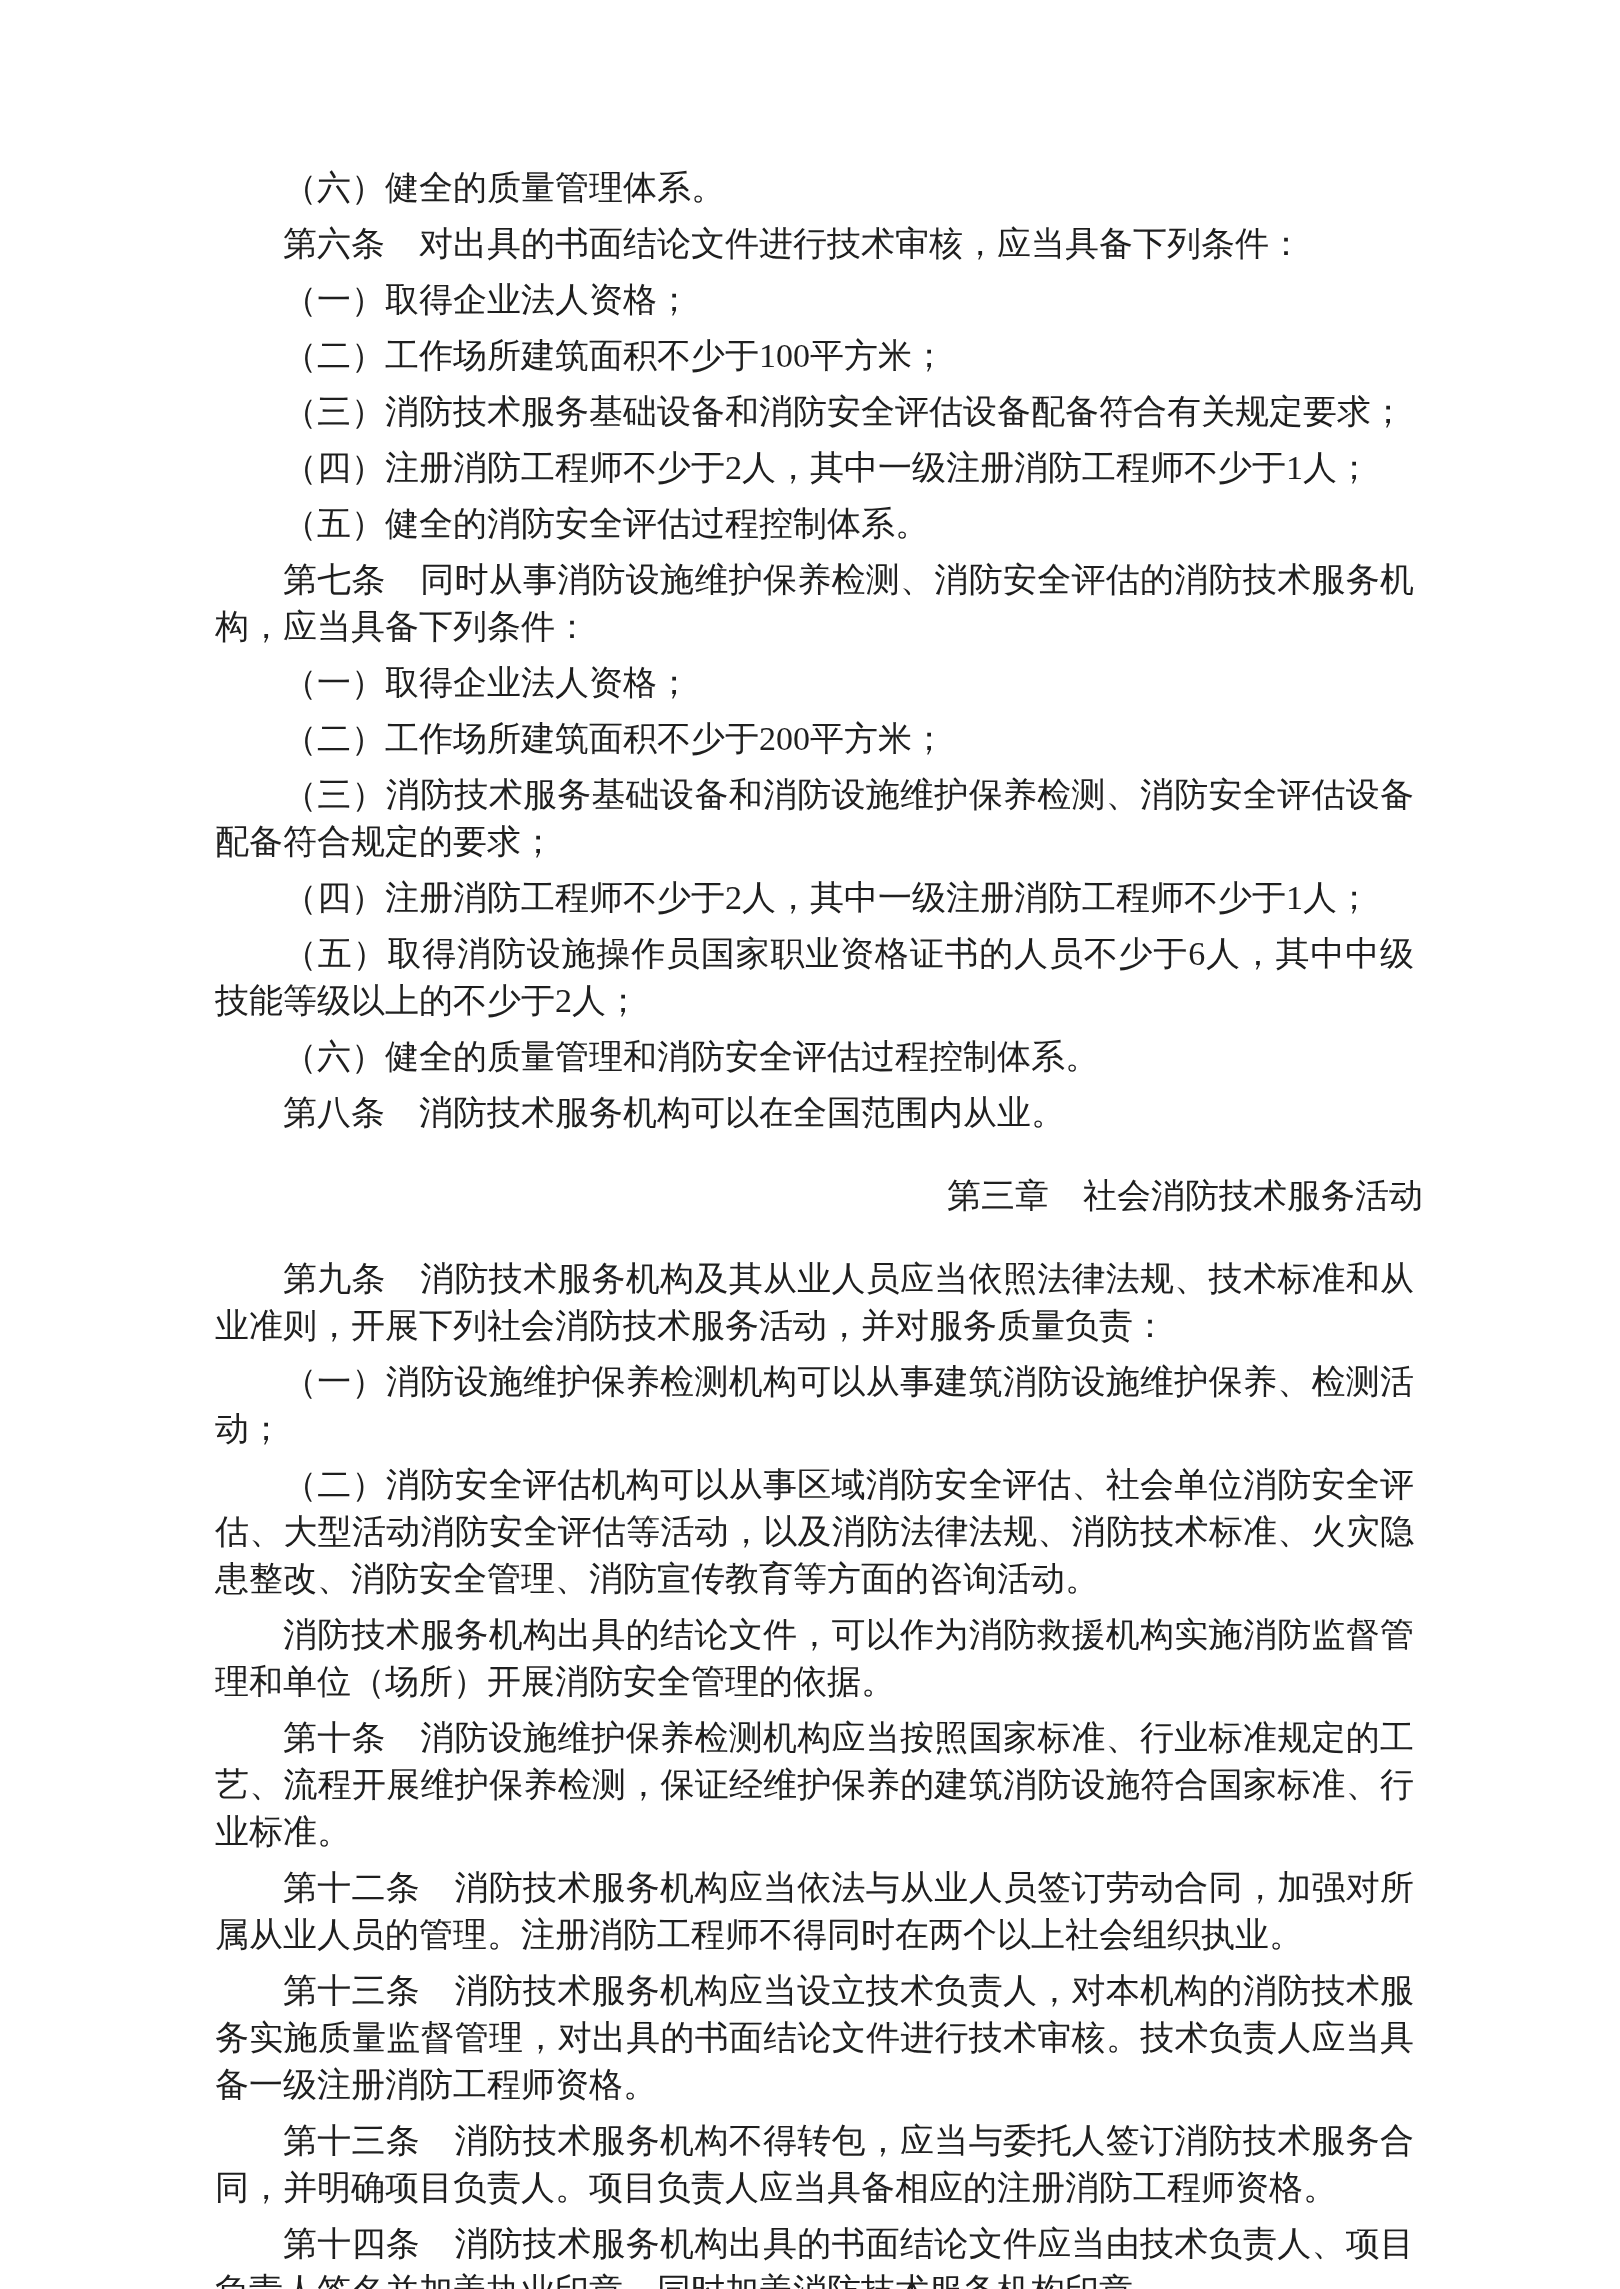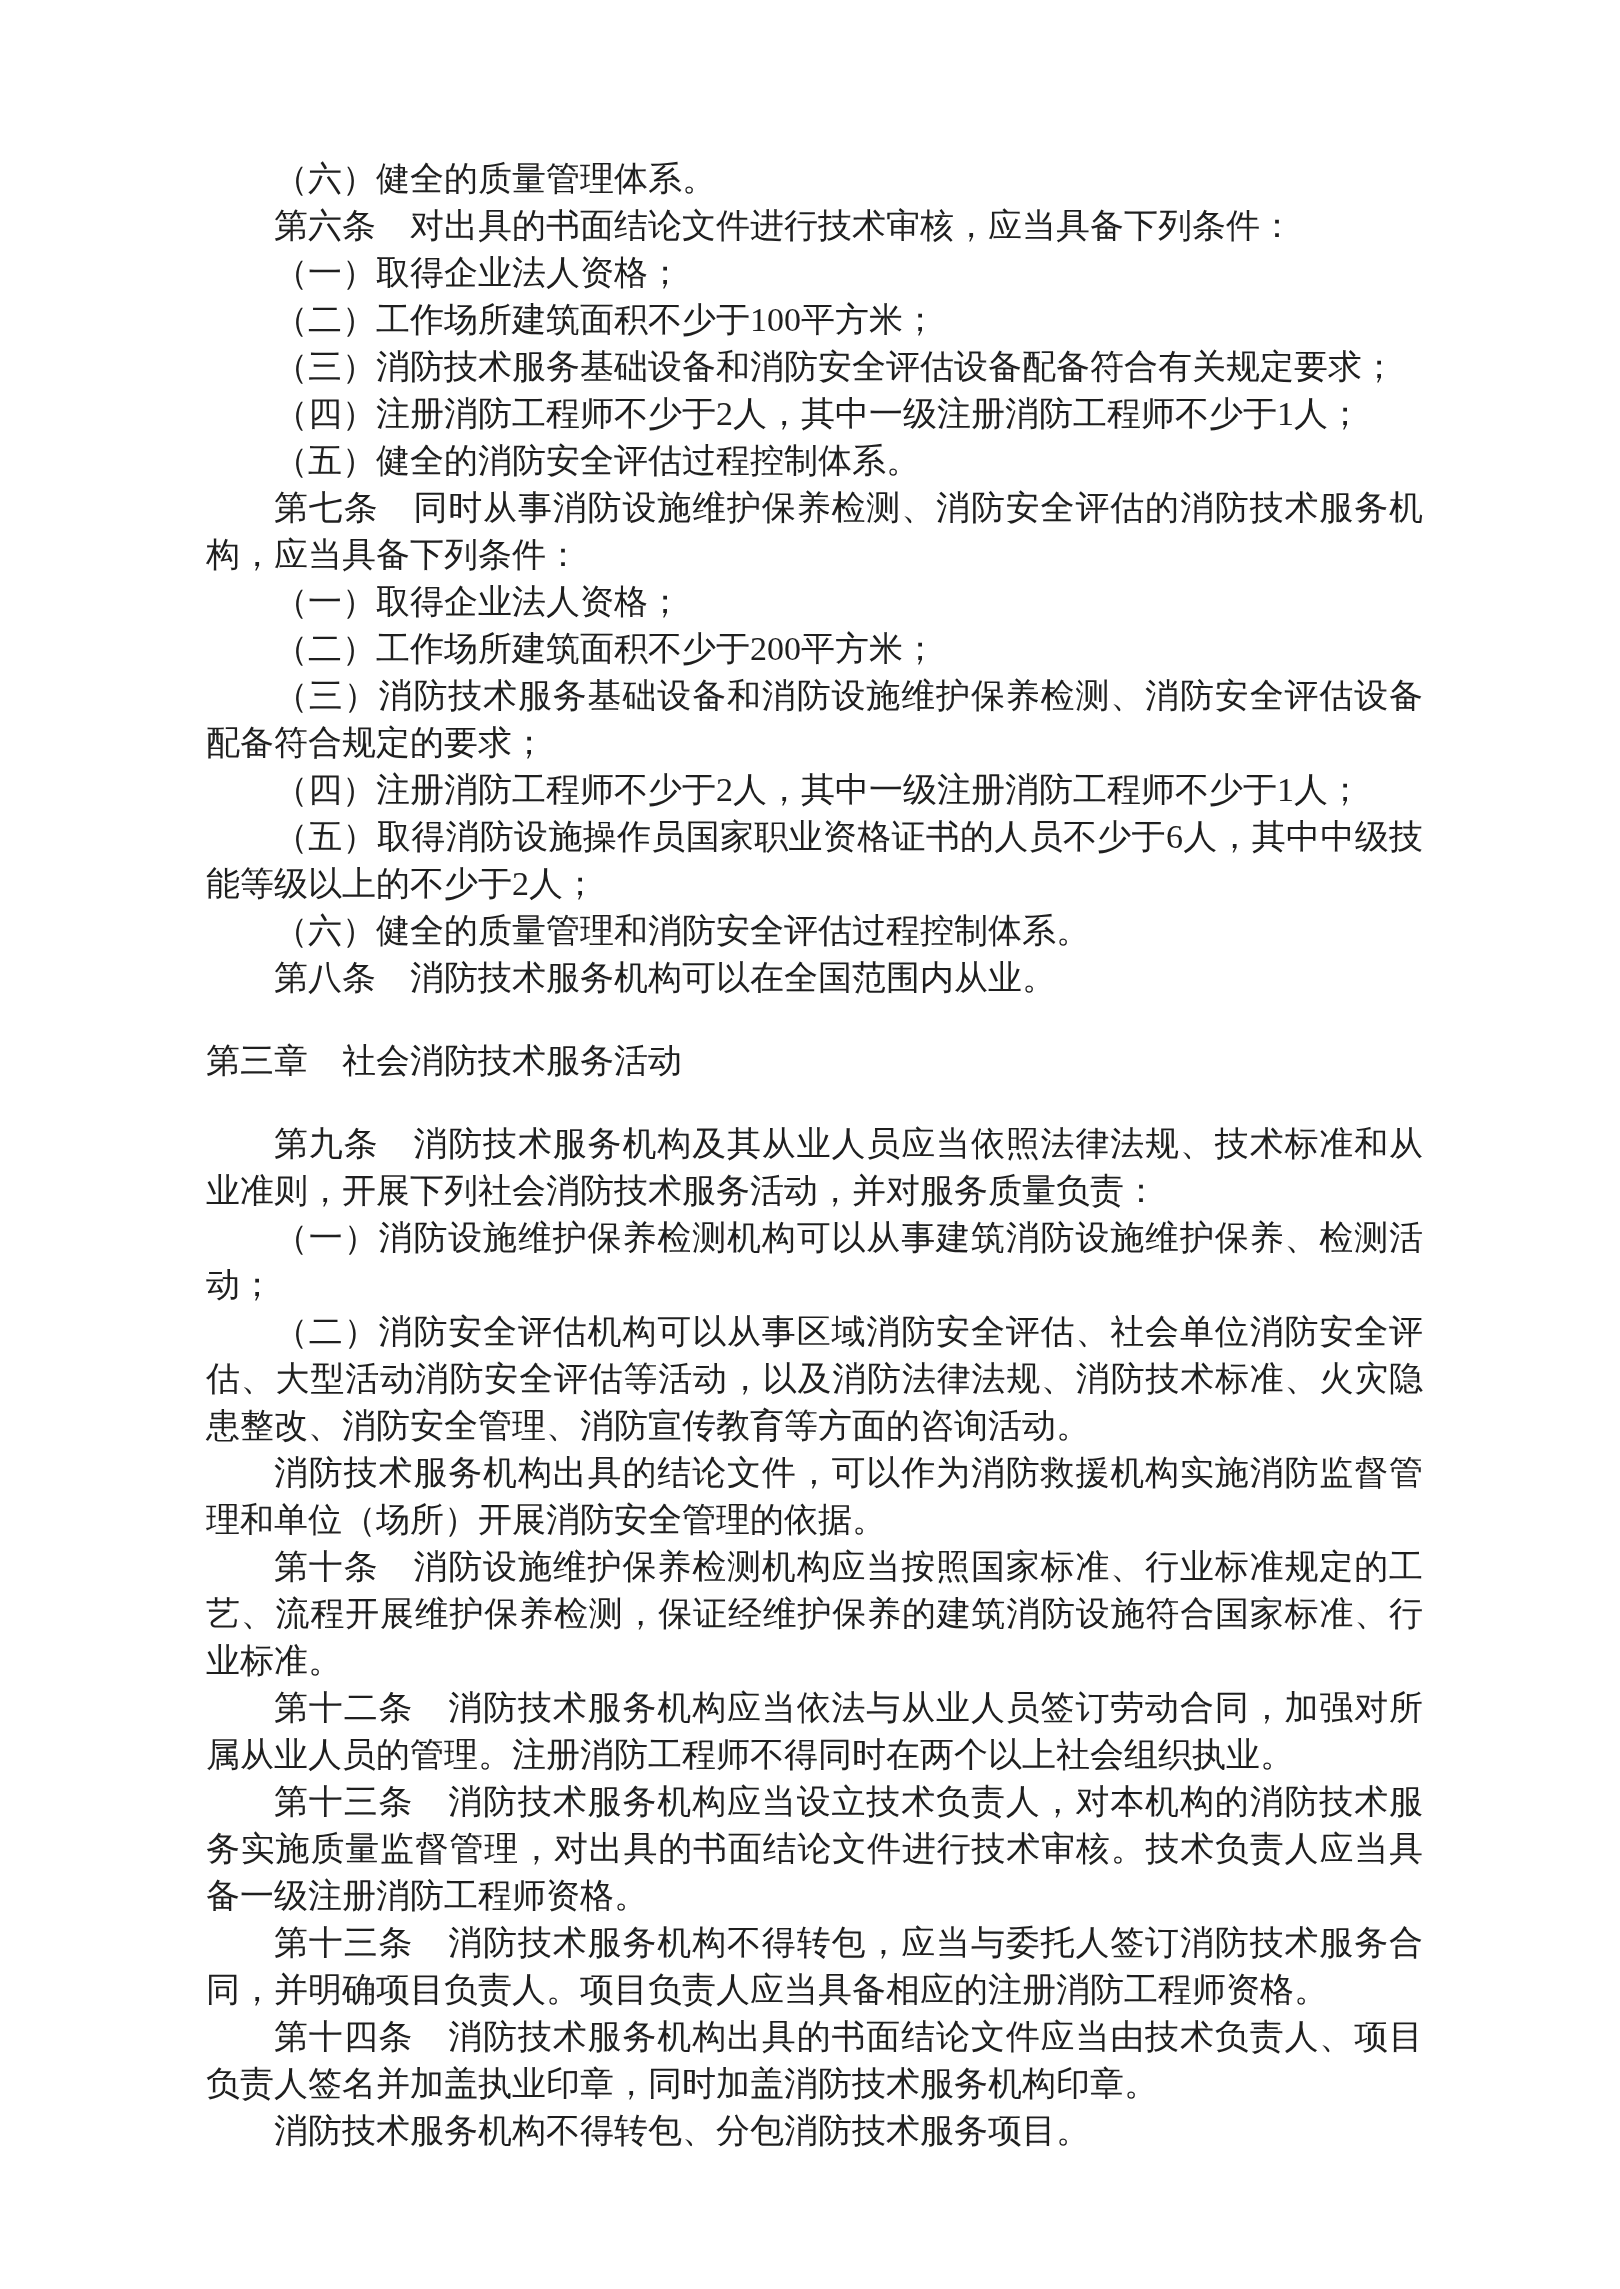--- a/index.html
+++ b/index.html
@@ -11,28 +11,28 @@
     position:relative;
     overflow:hidden;
   }
   .page{position:absolute;left:0;top:0;width:1620px;height:2290px;background:#ffffff}
   .text-column{
     position:absolute;left:206px;top:155px;width:1217px;
     font-size:34px;line-height:47px;
     text-align:justify;
     letter-spacing:0;
   }
-  .text-column p{margin:0;text-indent:2em}
+  .text-column p{margin:9px;text-indent:2em}
   .article-lead{
     font-family:"Liberation Sans","DejaVu Sans",sans-serif;
     font-weight:400;
   }
   p.chapter{
     text-indent:0;
-    text-align:left;
+    text-align:right;
     margin:36px 0;
   }
 </style>
 </head>
 <body style="background: rgb(255, 255, 255); color: rgb(31, 31, 31);">
 
 <div class="page">
   <div class="text-column">
 
     <p>（六）健全的质量管理体系。</p>

